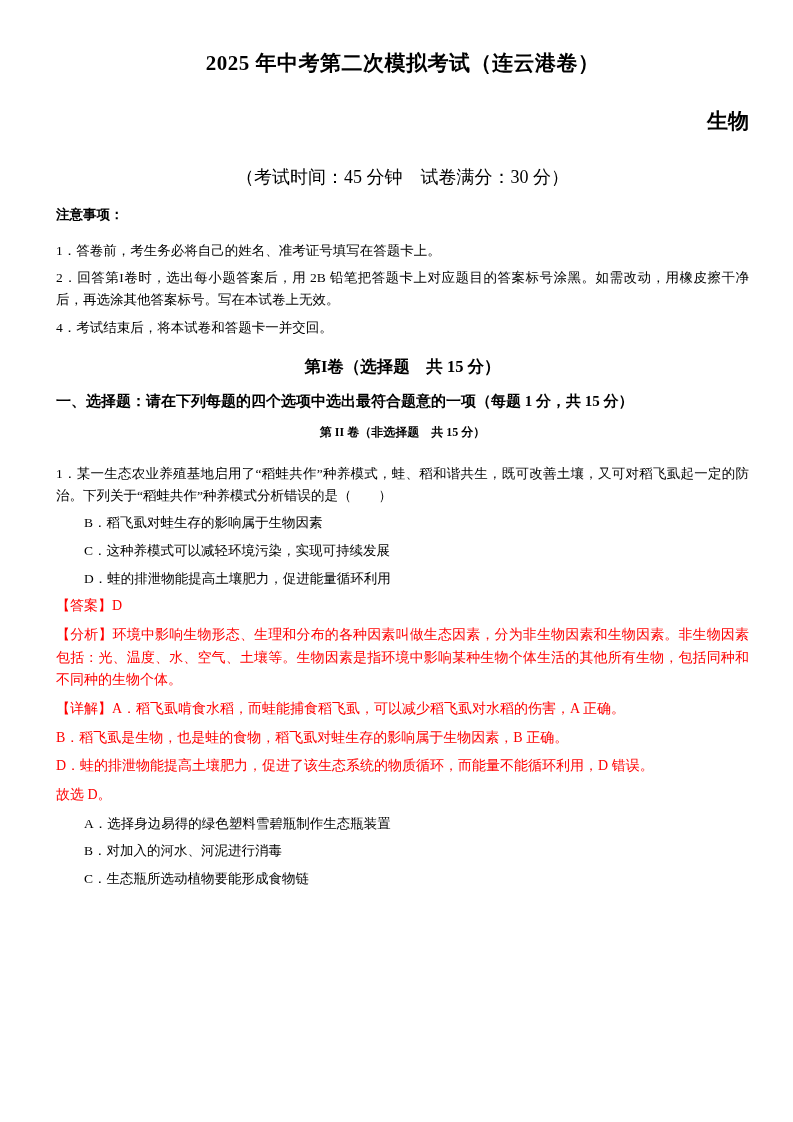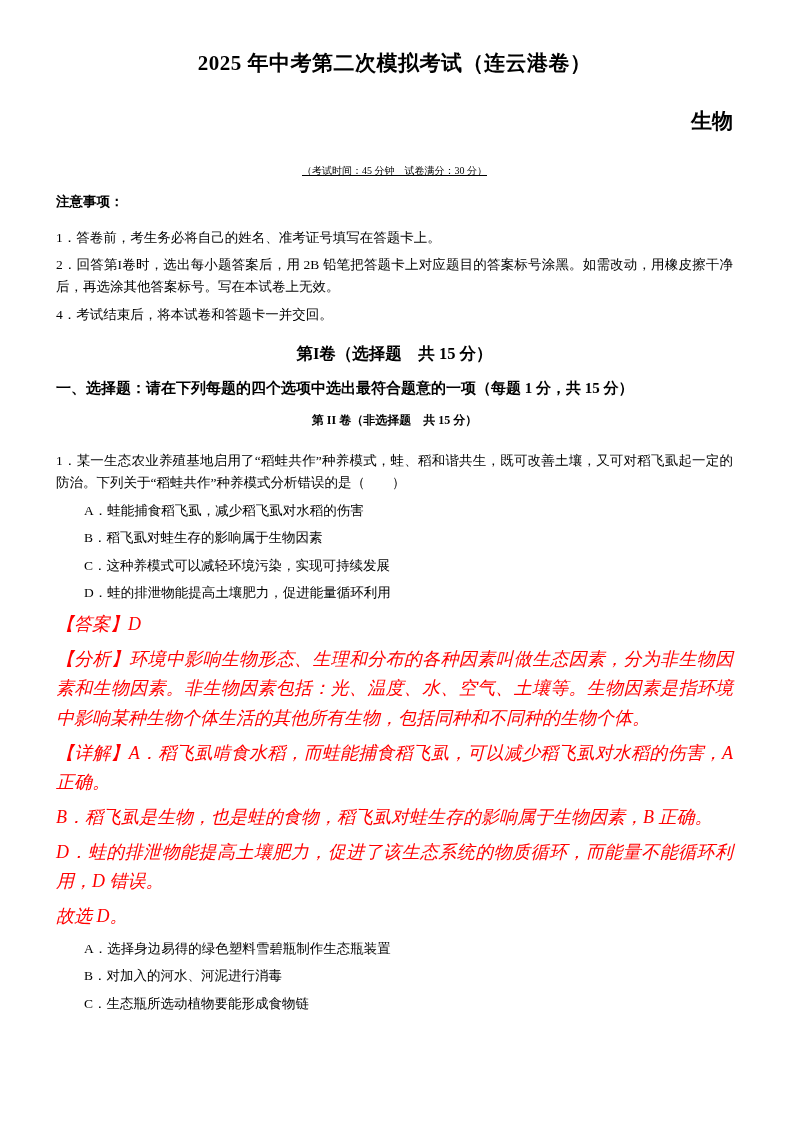--- a/index.html
+++ b/index.html
@@ -11,44 +11,43 @@
     width: 793px;
     height: 1122px;
     font-family: "Liberation Serif", "DejaVu Serif", serif;
     color: #000000;
     overflow: hidden;
   }
   .page {
     width: 793px;
     height: 1122px;
     box-sizing: border-box;
-    padding: 38px 60px 20px 56px;
+    padding: 38px 44px 20px 56px;
     position: relative;
   }
   .doc-title {
     text-align: center;
     font-size: 21px;
     font-weight: bold;
     letter-spacing: 0.5px;
     margin: 10px 0 0 0;
     line-height: 1.5;
   }
   .subject-title {
     text-align: right;
     font-size: 21px;
     font-weight: bold;
     margin: 26px 0 0 0;
     line-height: 1.5;
   }
   .exam-meta {
     text-align: center;
-    font-size: 10px;
+    font-size: 18px;
     margin: 26px 0 0 0;
     line-height: 1.6;
-    text-decoration: underline;
   }
   .notice-head {
     font-size: 13.5px;
     font-weight: bold;
     margin: 12px 0 13px 0;
     line-height: 1.7;
   }
   .notice-item {
     font-size: 13.5px;
     margin: 5px 0 0 0;
@@ -82,25 +81,24 @@
     text-align: justify;
   }
   .option {
     font-size: 13.5px;
     margin: 6px 0 0 0;
     line-height: 1.6;
     padding-left: 28px;
   }
   .ans-block {
     color: #ff0000;
-    font-size: 18px;
+    font-size: 14px;
     margin: 6px 0 0 0;
     line-height: 1.62;
     text-align: justify;
-    font-style: italic;
   }
   .ans-indent {
     text-indent: 0;
   }
 </style>
 </head>
 <body>
 
 <div class="page">
 
@@ -116,21 +114,20 @@
   <div class="notice-item">2．回答第I卷时，选出每小题答案后，用 2B 铅笔把答题卡上对应题目的答案标号涂黑。如需改动，用橡皮擦干净后，再选涂其他答案标号。写在本试卷上无效。</div>
   <div class="notice-item">4．考试结束后，将本试卷和答题卡一并交回。</div>
 
   <div class="section-head">第I卷（选择题　共 15 分）</div>
 
   <div class="type-head">一、选择题：请在下列每题的四个选项中选出最符合题意的一项（每题 1 分，共 15 分）</div>
 
   <div class="section-head-2">第 II 卷（非选择题　共 15 分）</div>
 
   <div class="question">1．某一生态农业养殖基地启用了“稻蛙共作”种养模式，蛙、稻和谐共生，既可改善土壤，又可对稻飞虱起一定的防治。下列关于“稻蛙共作”种养模式分析错误的是（　　）</div>
-  <div class="option">A．蛙能捕食稻飞虱，减少稻飞虱对水稻的伤害</div>
   <div class="option">B．稻飞虱对蛙生存的影响属于生物因素</div>
   <div class="option">C．这种养模式可以减轻环境污染，实现可持续发展</div>
   <div class="option">D．蛙的排泄物能提高土壤肥力，促进能量循环利用</div>
 
   <div class="ans-block">【答案】D</div>
 
   <div class="ans-block"><span>【分析】</span><span>环境中影响生物形态、生理和分布的各种因素叫做生态因素，分为非生物因素和生物因素。非生物因素包括：光、温度、水、空气、土壤等。生物因素是指环境中影响某种生物个体生活的其他所有生物，包括同种和不同种的生物个体。</span></div>
 
   <div class="ans-block"><span>【详解】</span><span>A．稻飞虱啃食水稻，而蛙能捕食稻飞虱，可以减少稻飞虱对水稻的伤害，A 正确。</span></div>
   <div class="ans-block ans-indent">B．稻飞虱是生物，也是蛙的食物，稻飞虱对蛙生存的影响属于生物因素，B 正确。</div>

